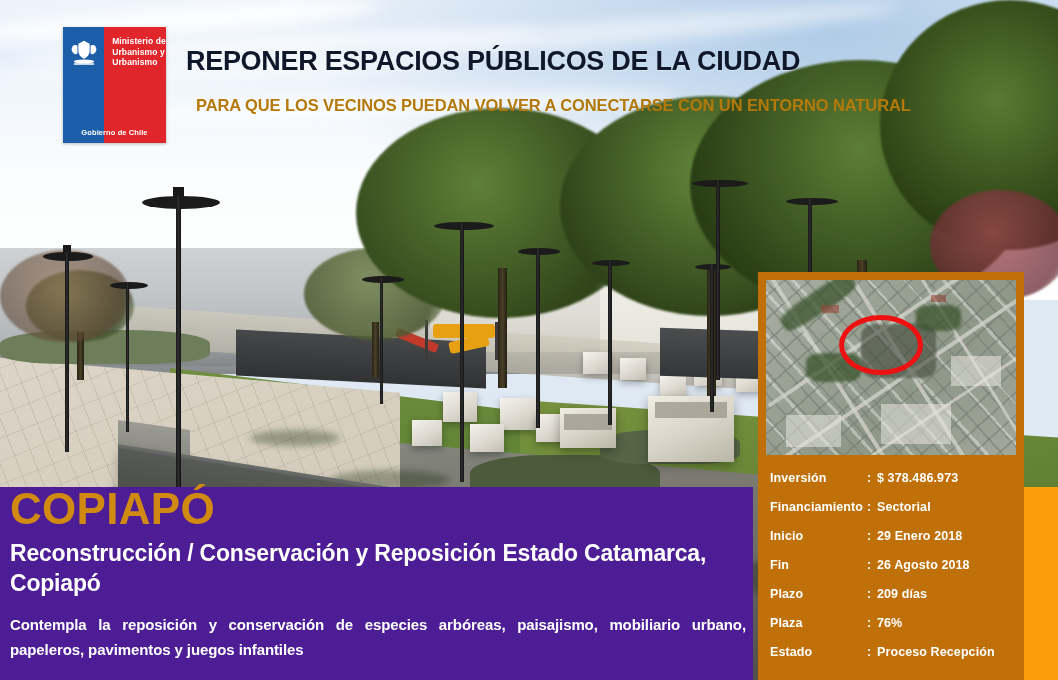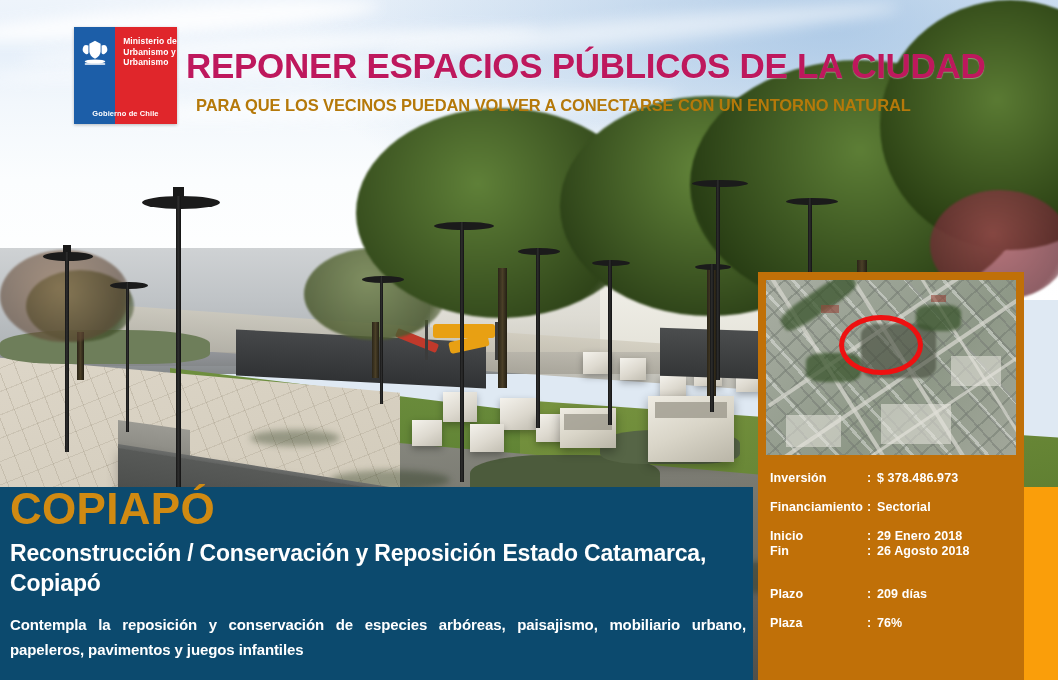--- a/index.html
+++ b/index.html
@@ -133,41 +133,41 @@
   .playset{position:absolute;}
   .slide{position:absolute;background:#c0392b;border-radius:2px;}
   .play-y{position:absolute;background:#e8a013;border-radius:3px;}
 
   
   .fleck{position:absolute;background:rgba(30,46,18,.35);border-radius:50%;filter:blur(3px);}
 
   
   .header{position:absolute;left:0;top:0;width:1058px;height:140px;}
   .logo{
-    position:absolute;left:63px;top:27px;width:103px;height:97px;
-    display:flex;box-shadow:0 1px 3px rgba(0,0,0,.25);margin-left:11px;
+    position:absolute;left:63px;top:27px;width:103px;height:116px;
+    display:flex;box-shadow:0 1px 3px rgba(0,0,0,.25);
   }
   .logo .blue{width:40%;background:#1c5ea8;position:relative;}
   .logo .red{width:60%;background:#e0262b;position:relative;}
   .logo .crest{
     position:absolute;left:50%;top:11px;transform:translateX(-50%);
     width:30px;height:30px;
   }
   .logo .min{
     position:absolute;left:8px;top:9px;color:#fff;font-size:8.5px;line-height:10.5px;
     font-weight:bold;letter-spacing:.1px;
   }
   .logo .gob{
     position:absolute;left:0;bottom:6px;width:100%;text-align:center;color:#fff;
     font-size:7.5px;font-weight:bold;letter-spacing:.1px;
   }
 
   .title{
     position:absolute;left:186px;top:46px;width:820px;
-    color:#be185d;font-size:35px;font-weight:bold;letter-spacing:-0.3px;
+    color:#0f172a;font-size:27px;font-weight:bold;letter-spacing:-0.3px;
     text-shadow:0 1px 1px rgba(255,255,255,.35);
     white-space:nowrap;
   }
   .subtitle{
     position:absolute;left:196px;top:96px;width:800px;
     color:#b5790a;font-size:16.5px;font-weight:bold;letter-spacing:-0.1px;
     white-space:nowrap;
   }
 
   
@@ -206,21 +206,21 @@
   }
   .inforow .k{display:inline-block;width:97px;}
   .inforow .sep{display:inline-block;width:10px;}
   .inforow .v{display:inline-block;}
 
   
   .rstrip{position:absolute;left:1024px;top:487px;width:34px;height:193px;background:#fa9e0a;}
 
   
   .bottom{
-    position:absolute;left:0;top:487px;width:753px;height:193px;background:#0c4a6e;
+    position:absolute;left:0;top:487px;width:753px;height:193px;background:#4c1d95;
   }
   .city{
     position:absolute;left:10px;top:-3px;
     color:#d08a12;font-size:44px;font-weight:bold;letter-spacing:.3px;
   }
   .proj{
     position:absolute;left:10px;top:51px;width:720px;
     color:#ffffff;font-size:23px;font-weight:bold;line-height:30px;
     letter-spacing:-0.2px;
   }
@@ -439,28 +439,31 @@
   <div class="infopanel">
     <div class="inforow" style="top:16px;">
       <span class="k">Inversión</span><span class="sep">:</span><span class="v">$ 378.486.973</span>
     </div>
     <div class="inforow" style="top:45px;">
       <span class="k">Financiamiento</span><span class="sep">:</span><span class="v">Sectorial</span>
     </div>
     <div class="inforow" style="top:74px;">
       <span class="k">Inicio</span><span class="sep">:</span><span class="v">29 Enero 2018</span>
     </div>
-    <div class="inforow" style="top:89px;">
+    <div class="inforow" style="top:103px;">
       <span class="k">Fin</span><span class="sep">:</span><span class="v">26 Agosto 2018</span>
     </div>
     <div class="inforow" style="top:132px;">
       <span class="k">Plazo</span><span class="sep">:</span><span class="v">209 días</span>
     </div>
     <div class="inforow" style="top:161px;">
       <span class="k">Plaza</span><span class="sep">:</span><span class="v"> 76%</span>
+    </div>
+    <div class="inforow" style="top:190px;">
+      <span class="k">Estado</span><span class="sep">:</span><span class="v">Proceso Recepción</span>
     </div>
   </div>
 
   <div class="rstrip"></div>
 
   <div class="bottom">
     <div class="city">COPIAPÓ</div>
     <div class="proj">Reconstrucción / Conservación y Reposición Estado Catamarca, Copiapó</div>
     <div class="desc">Contempla la reposición y conservación de especies arbóreas, paisajismo, mobiliario urbano, papeleros, pavimentos y juegos infantiles</div>
   </div>

